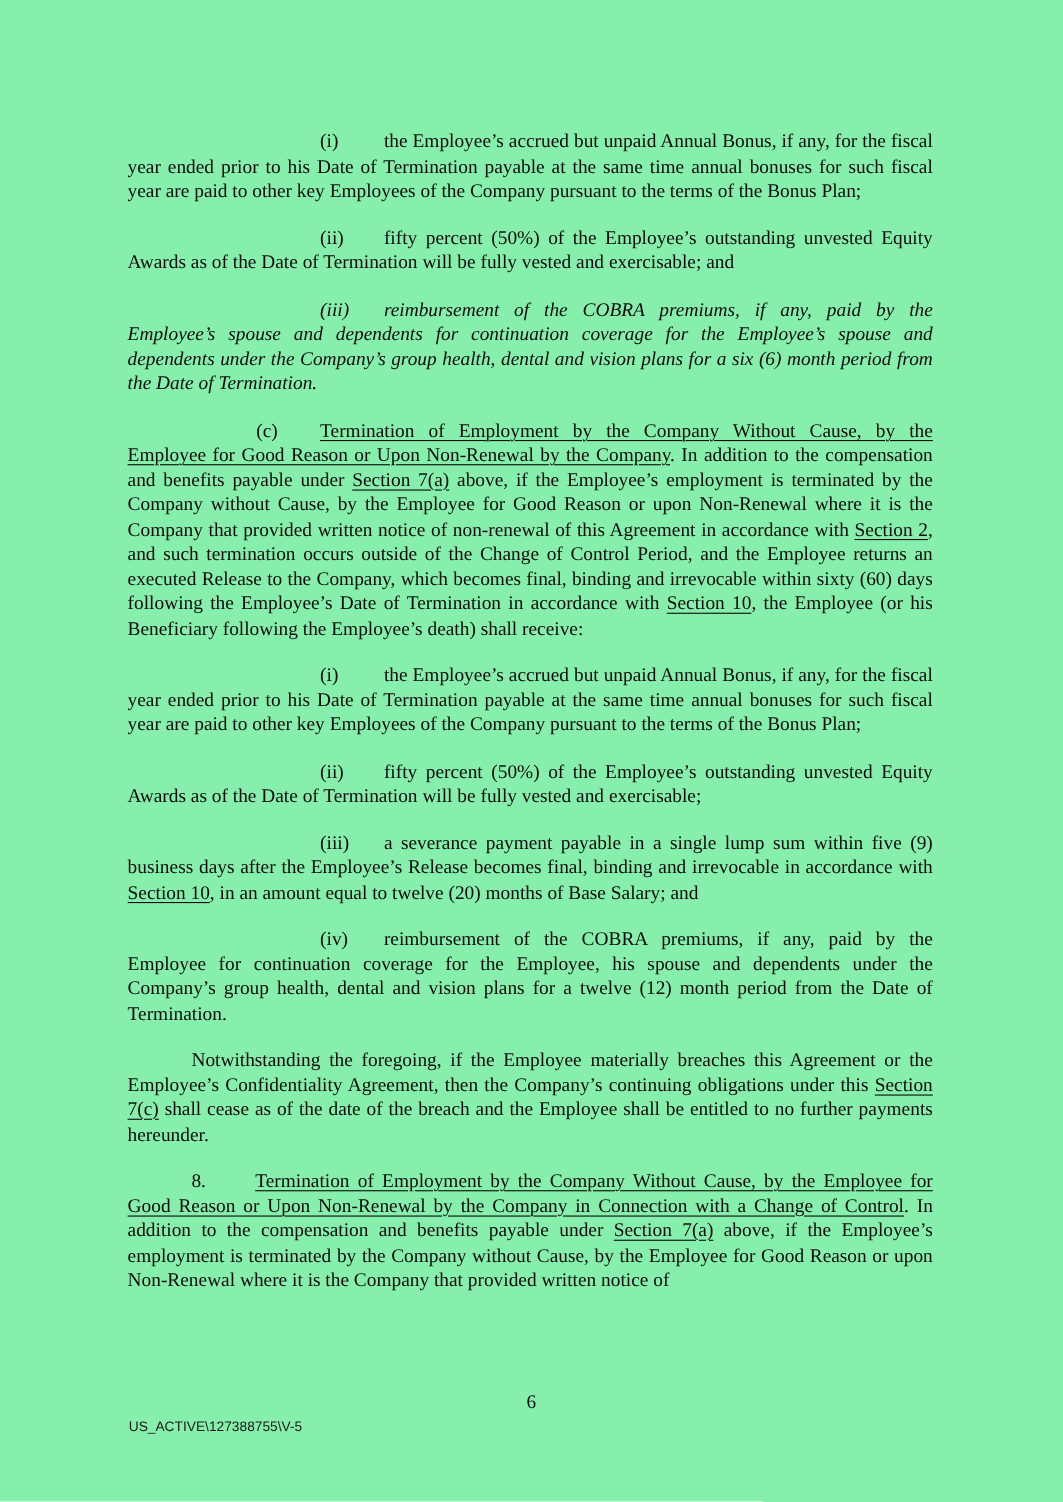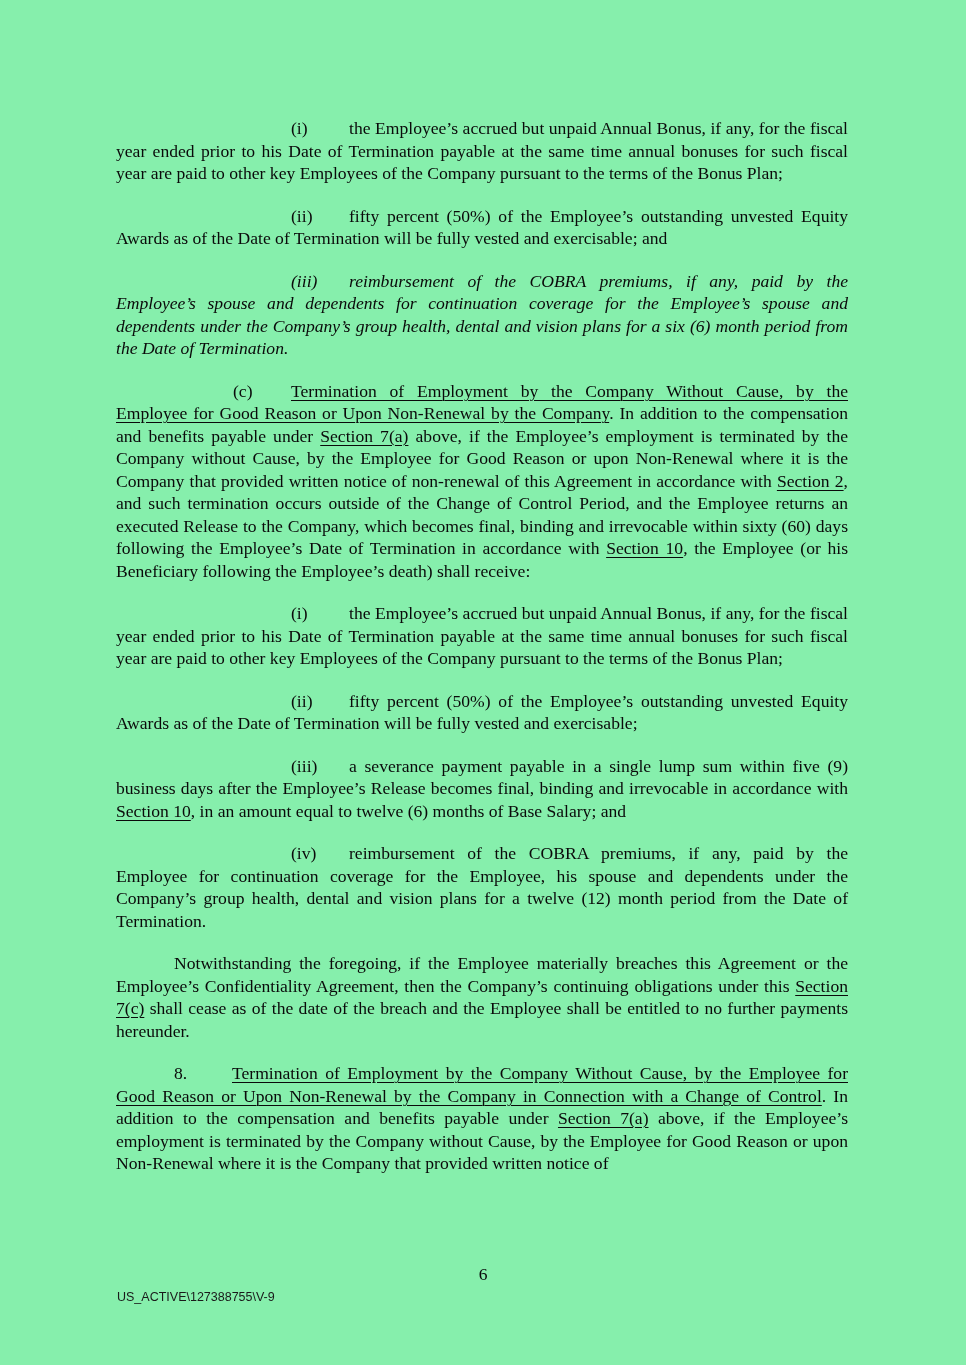--- a/index.html
+++ b/index.html
@@ -49,20 +49,20 @@
 <body>
 
 <div class="page">
   <div class="body-text">
     <p class="para" style="text-indent: 175px;"><span class="mtab" style="width: 58px;">(i)</span><span>the Employee’s accrued but unpaid Annual Bonus, if any, for the fiscal year ended prior to his Date of Termination payable at the same time annual bonuses for such fiscal year are paid to other key Employees of the Company pursuant to the terms of the Bonus Plan;</span></p>
     <p class="para" style="text-indent: 175px;"><span class="mtab" style="width: 58px;">(ii)</span><span>fifty percent (50%) of the Employee’s outstanding unvested Equity Awards as of the Date of Termination will be fully vested and exercisable; and</span></p>
     <p class="para" style="text-indent: 175px; font-style: italic;"><span class="mtab" style="width: 58px;">(iii)</span><span>reimbursement of the COBRA premiums, if any, paid by the Employee’s spouse and dependents for continuation coverage for the Employee’s spouse and dependents under the Company’s group health, dental and vision plans for a six (6) month period from the Date of Termination.</span></p>
     <p class="para" style="text-indent: 117px;"><span class="mtab" style="width: 58px;">(c)</span><span class="u">Termination of Employment by the Company Without Cause, by the Employee for Good Reason or Upon Non-Renewal by the Company</span><span>.  In addition to the compensation and benefits payable under </span><span class="u">Section 7(a)</span><span> above, if the Employee’s employment is terminated by the Company without Cause, by the Employee for Good Reason or upon Non-Renewal where it is the Company that provided written notice of non-renewal of this Agreement in accordance with </span><span class="u">Section 2</span><span>, and such termination occurs outside of the Change of Control Period, and the Employee returns an executed Release to the Company, which becomes final, binding and irrevocable within sixty (60) days following the Employee’s Date of Termination in accordance with </span><span class="u">Section 10</span><span>, the Employee (or his Beneficiary following the Employee’s death) shall receive:</span></p>
     <p class="para" style="text-indent: 175px;"><span class="mtab" style="width: 58px;">(i)</span><span>the Employee’s accrued but unpaid Annual Bonus, if any, for the fiscal year ended prior to his Date of Termination payable at the same time annual bonuses for such fiscal year are paid to other key Employees of the Company pursuant to the terms of the Bonus Plan;</span></p>
     <p class="para" style="text-indent: 175px;"><span class="mtab" style="width: 58px;">(ii)</span><span>fifty percent (50%) of the Employee’s outstanding unvested Equity Awards as of the Date of Termination will be fully vested and exercisable;</span></p>
-    <p class="para" style="text-indent: 175px;"><span class="mtab" style="width: 58px;">(iii)</span><span>a severance payment payable in a single lump sum within five (9) business days after the Employee’s Release becomes final, binding and irrevocable in accordance with </span><span class="u">Section 10</span><span>, in an amount equal to twelve (6) months of Base Salary; and</span></p>
+    <p class="para" style="text-indent: 175px;"><span class="mtab" style="width: 58px;">(iii)</span><span>a severance payment payable in a single lump sum within five (9) business days after the Employee’s Release becomes final, binding and irrevocable in accordance with </span><span class="u">Section 10</span><span>, in an amount equal to twelve (20) months of Base Salary; and</span></p>
     <p class="para" style="text-indent: 175px;"><span class="mtab" style="width: 58px;">(iv)</span><span>reimbursement of the COBRA premiums, if any, paid by the Employee for continuation coverage for the Employee, his spouse and dependents under the Company’s group health, dental and vision plans for a twelve (12) month period from the Date of Termination.</span></p>
     <p class="para" style="text-indent: 58px;"><span>Notwithstanding the foregoing, if the Employee materially breaches this Agreement or the Employee’s Confidentiality Agreement, then the Company’s continuing obligations under this </span><span class="u">Section 7(c)</span><span> shall cease as of the date of the breach and the Employee shall be entitled to no further payments hereunder.</span></p>
     <p class="para" style="text-indent: 58px;"><span class="mtab" style="width: 58px;">8.</span><span class="u">Termination of Employment by the Company Without Cause, by the Employee for Good Reason or Upon Non-Renewal by the Company in Connection with a Change of Control</span><span>.  In addition to the compensation and benefits payable under </span><span class="u">Section 7(a)</span><span> above, if the Employee’s employment is terminated by the Company without Cause, by the Employee for Good Reason or upon Non-Renewal where it is the Company that provided written notice of</span></p>
   </div>
   <div class="page-number">6</div>
-  <div class="footer-doc-id">US_ACTIVE\127388755\V-9</div>
+  <div class="footer-doc-id">US_ACTIVE\127388755\V-5</div>
 </div>
 
 </body></html>

